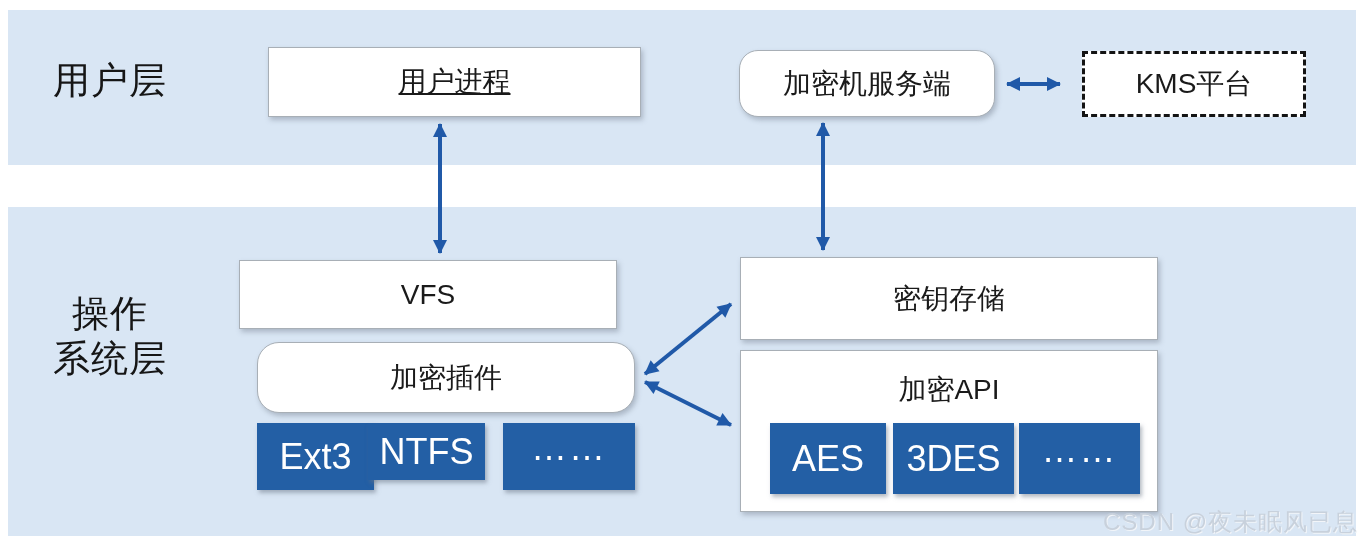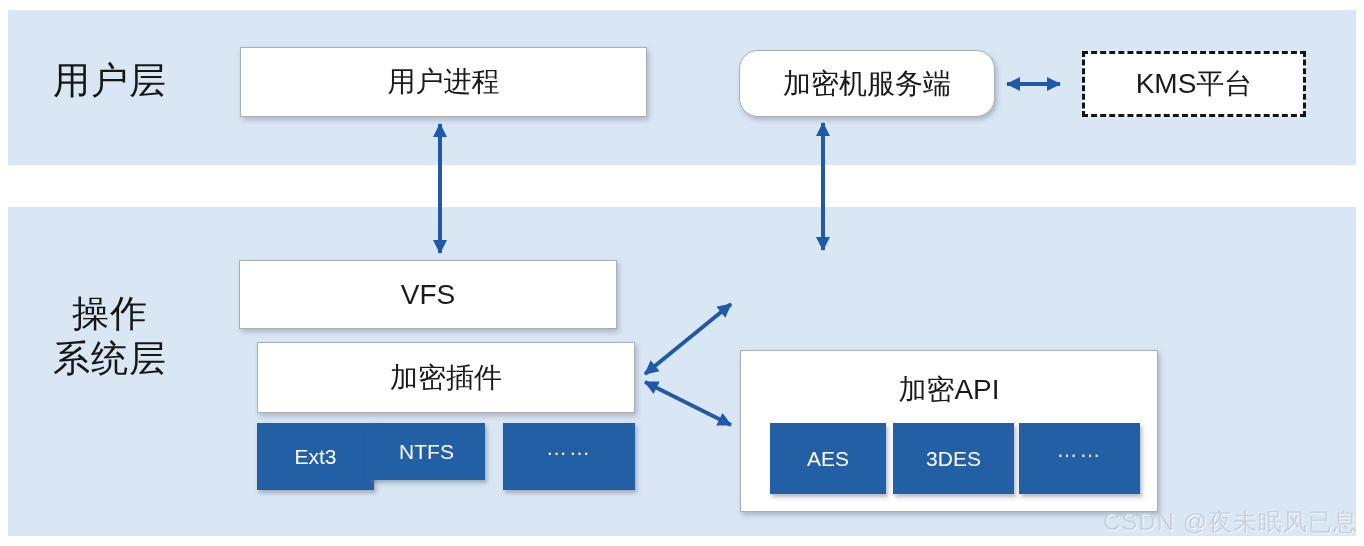--- a/index.html
+++ b/index.html
@@ -18,33 +18,33 @@
   .layer-label-user{left:38px;top:58px;width:144px;}
   .layer-label-os{left:34px;top:291px;width:152px;}
   .layer-label-os span{display:block;}
 
   .box{
     position:absolute;background:#ffffff;border:1px solid #a8afb6;
     box-shadow:2px 3px 5px rgba(115,127,142,.45);
     display:flex;align-items:center;justify-content:center;
     font-size:28px;box-sizing:border-box;
   }
-  .box-user-process{left:240px;top:47px;width:407px;height:70px;}
+  .box-user-process{left:268px;top:47px;width:373px;height:70px;text-decoration:underline;}
   .box-hsm-server{left:739px;top:50px;width:256px;height:67px;border-radius:19px;}
   .box-kms{left:1068px;top:51px;width:224px;height:66px;border:3px dashed #141414;box-shadow:none;margin-left:14px;}
   .box-vfs{left:239px;top:260px;width:378px;height:69px;}
-  .box-crypto-plugin{left:257px;top:342px;width:378px;height:71px;}
+  .box-crypto-plugin{left:257px;top:342px;width:378px;height:71px;border-radius:22px;}
   .box-key-storage{left:740px;top:257px;width:418px;height:83px;}
   .box-crypto-api{left:740px;top:350px;width:418px;height:162px;align-items:flex-start;}
   .box-crypto-api .box-label{padding-top:20px;}
 
   .dark{
     position:absolute;background:#235fa5;color:#ffffff;
     display:flex;align-items:center;justify-content:center;
-    font-size:21px;box-shadow:2px 3px 4px rgba(105,117,133,.5);
+    font-size:36px;box-shadow:2px 3px 4px rgba(105,117,133,.5);
   }
   .dk-ext3{left:257px;top:423px;width:117px;height:67px;}
   .dk-ntfs{left:368px;top:423px;width:117px;height:57px;}
   .dk-fsdots{left:503px;top:423px;width:132px;height:67px;}
   .dk-aes{left:770px;top:423px;width:116px;height:71px;}
   .dk-3des{left:893px;top:423px;width:121px;height:71px;}
   .dk-algodots{left:1019px;top:423px;width:121px;height:71px;}
   .dots-label{transform:translateY(-9px);letter-spacing:2px;}
 
   .edges{position:absolute;left:0;top:0;pointer-events:none;}
@@ -83,20 +83,23 @@
   </div>
 
   <div class="box box-vfs">
     <span class="box-label">VFS</span>
   </div>
 
   <div class="box box-crypto-plugin">
     <span class="box-label">加密插件</span>
   </div>
 
+  <div class="box box-key-storage">
+    <span class="box-label">密钥存储</span>
+  </div>
 
   <div class="box box-crypto-api">
     <span class="box-label">加密API</span>
   </div>
 
   <div class="dark dk-ext3">
     <span>Ext3</span>
   </div>
   <div class="dark dk-ntfs">
     <span>NTFS</span>

